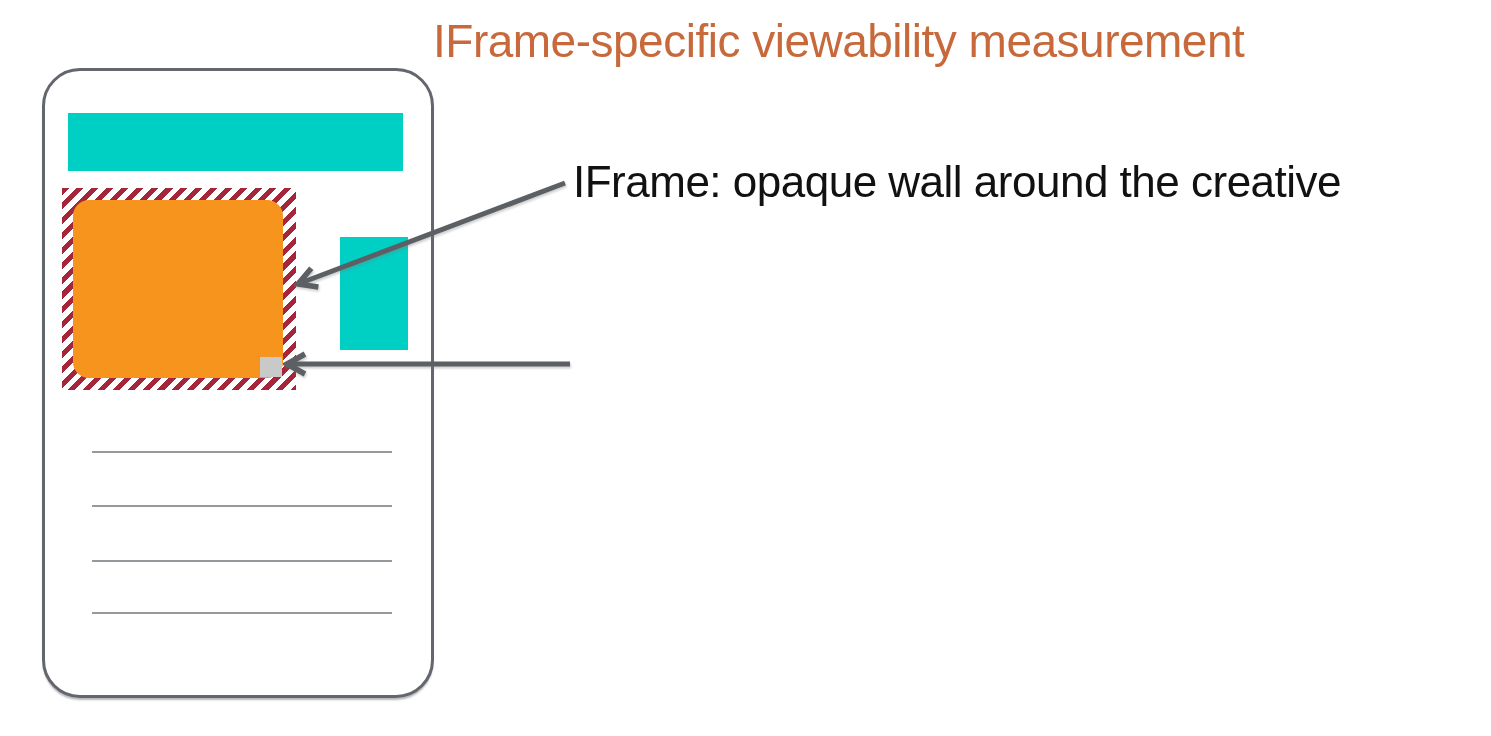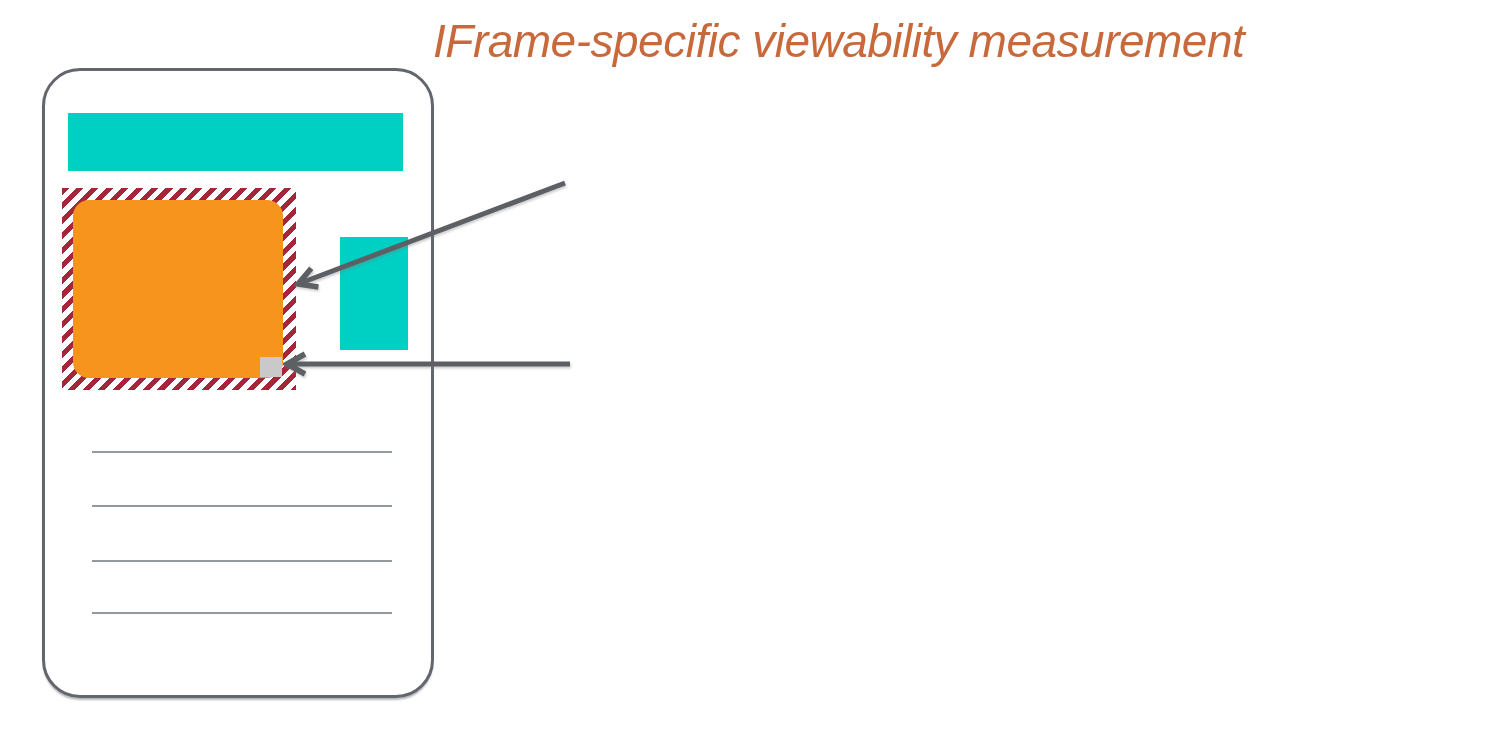--- a/index.html
+++ b/index.html
@@ -13,21 +13,20 @@
     --line-gray:#94999E;
     --text-color:#111111;
   }
   html,body{margin:0;padding:0;background:#ffffff;}
   .canvas{
     position:relative;
     width:1434px;height:736px;
     background:#ffffff;
     font-family:"Liberation Sans", sans-serif;
     overflow:hidden;
-    font-style:italic;
   }
   .title{
     position:absolute;
     left:433px;top:16px;
     font-size:46px;
     line-height:1.1;
     color:var(--title-color);
     white-space:nowrap;
     letter-spacing:-0.5px;
   }
@@ -129,14 +128,15 @@
   <svg class="arrows" viewBox="0 0 1491 736" xmlns="http://www.w3.org/2000/svg">
     <defs>
       <marker id="chev" markerUnits="userSpaceOnUse" markerWidth="26" markerHeight="26" refX="22" refY="13" orient="auto">
         <path class="head" d="M4 3 L22 13 L4 23"></path>
       </marker>
     </defs>
     <line x1="565" y1="183" x2="298" y2="284" marker-end="url(#chev)"></line>
     <line x1="570" y1="364" x2="287" y2="364" marker-end="url(#chev)"></line>
   </svg>
 
+  <div class="annotation iframe-note">IFrame: opaque wall around the creative</div>
 
 </div>
 
 </body></html>

